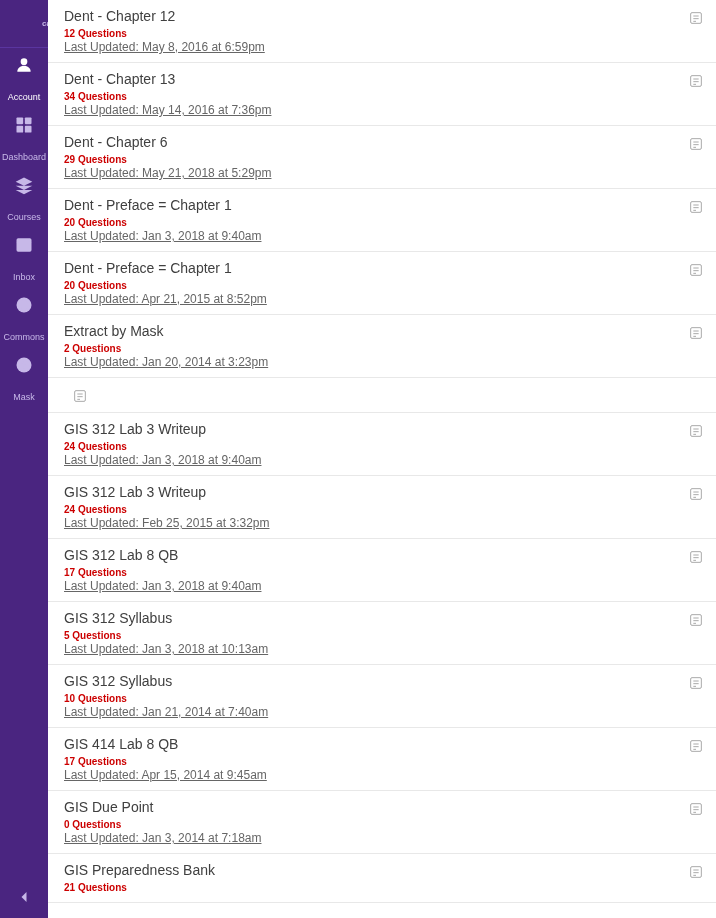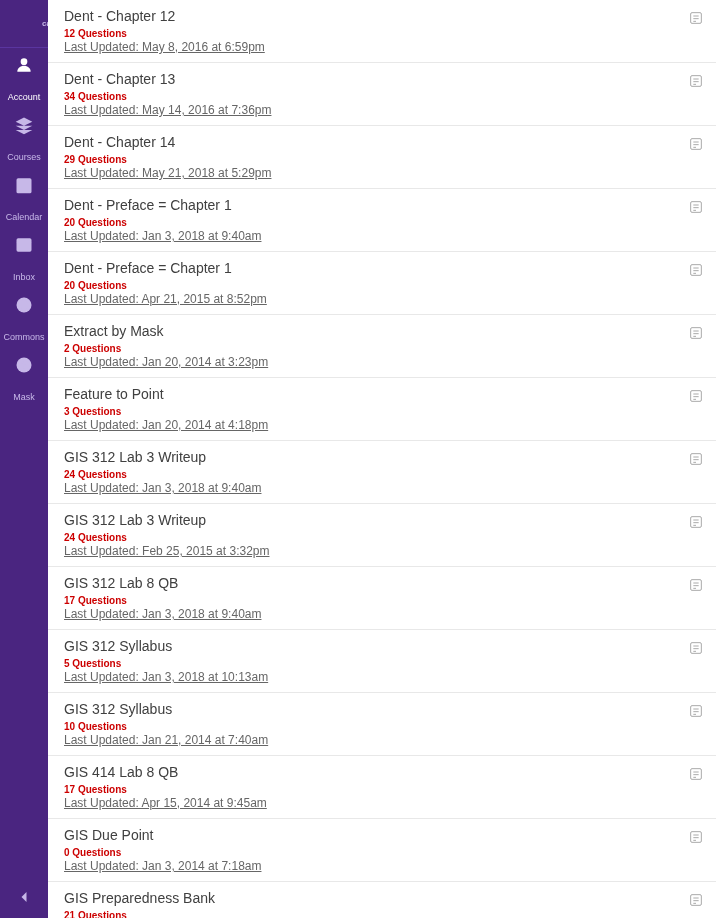--- a/index.html
+++ b/index.html
@@ -104,32 +104,32 @@
 
   <div class="sidebar-item active">
     <svg viewBox="0 0 24 24">
         <circle cx="12" cy="8" r="4"></circle>
         <path d="M4 20c0-4 3.6-7 8-7s8 3 8 7"></path>
       </svg>
     <span>Account</span>
   </div>
   <div class="sidebar-item">
     <svg viewBox="0 0 24 24">
+        <rect x="3" y="3" width="8" height="8" rx="1"></rect>
+        <rect x="13" y="3" width="8" height="8" rx="1"></rect>
+        <rect x="3" y="13" width="8" height="8" rx="1"></rect>
+        <rect x="13" y="13" width="8" height="8" rx="1"></rect>
+      </svg>
+    <span>Dashboard</span>
+  </div>
+  <div class="sidebar-item">
+    <svg viewBox="0 0 24 24">
         <path d="M12 3L2 8l10 5 10-5-10-5zM2 13l10 5 10-5M2 18l10 5 10-5"></path>
       </svg>
     <span>Courses</span>
-  </div>
-  <div class="sidebar-item">
-    <svg viewBox="0 0 24 24">
-        <rect x="3" y="4" width="18" height="18" rx="2"></rect>
-        <line x1="16" y1="2" x2="16" y2="6"></line>
-        <line x1="8" y1="2" x2="8" y2="6"></line>
-        <line x1="3" y1="10" x2="21" y2="10"></line>
-      </svg>
-    <span>Calendar</span>
   </div>
   <div class="sidebar-item">
     <svg viewBox="0 0 24 24">
         <polyline points="3 9 12 15 21 9"></polyline>
         <rect x="3" y="4" width="18" height="16" rx="2"></rect>
       </svg>
     <span>Inbox</span>
   </div>
   <div class="sidebar-item">
     <svg viewBox="0 0 24 24">
@@ -178,21 +178,21 @@
       </div>
       <svg class="quiz-icon" viewBox="0 0 24 24" fill="none" stroke="#aaa" stroke-width="1.5">
         <rect x="4" y="4" width="16" height="16" rx="2"></rect>
         <line x1="8" y1="9" x2="16" y2="9"></line>
         <line x1="8" y1="13" x2="16" y2="13"></line>
         <line x1="8" y1="17" x2="12" y2="17"></line>
       </svg>
     </li>
       <li class="quiz-item">
       <div class="quiz-info">
-        <a class="quiz-title">Dent - Chapter 14</a>
+        <a class="quiz-title">Dent - Chapter 6</a>
         <span class="quiz-questions">29 Questions</span>
         <div class="quiz-meta">Last Updated: May 21, 2018 at 5:29pm</div>
       </div>
       <svg class="quiz-icon" viewBox="0 0 24 24" fill="none" stroke="#aaa" stroke-width="1.5">
         <rect x="4" y="4" width="16" height="16" rx="2"></rect>
         <line x1="8" y1="9" x2="16" y2="9"></line>
         <line x1="8" y1="13" x2="16" y2="13"></line>
         <line x1="8" y1="17" x2="12" y2="17"></line>
       </svg>
     </li>
@@ -229,25 +229,20 @@
         <div class="quiz-meta">Last Updated: Jan 20, 2014 at 3:23pm</div>
       </div>
       <svg class="quiz-icon" viewBox="0 0 24 24" fill="none" stroke="#aaa" stroke-width="1.5">
         <rect x="4" y="4" width="16" height="16" rx="2"></rect>
         <line x1="8" y1="9" x2="16" y2="9"></line>
         <line x1="8" y1="13" x2="16" y2="13"></line>
         <line x1="8" y1="17" x2="12" y2="17"></line>
       </svg>
     </li>
       <li class="quiz-item">
-      <div class="quiz-info">
-        <a class="quiz-title">Feature to Point</a>
-        <span class="quiz-questions">3 Questions</span>
-        <div class="quiz-meta">Last Updated: Jan 20, 2014 at 4:18pm</div>
-      </div>
       <svg class="quiz-icon" viewBox="0 0 24 24" fill="none" stroke="#aaa" stroke-width="1.5">
         <rect x="4" y="4" width="16" height="16" rx="2"></rect>
         <line x1="8" y1="9" x2="16" y2="9"></line>
         <line x1="8" y1="13" x2="16" y2="13"></line>
         <line x1="8" y1="17" x2="12" y2="17"></line>
       </svg>
     </li>
       <li class="quiz-item">
       <div class="quiz-info">
         <a class="quiz-title">GIS 312 Lab 3 Writeup</a>

